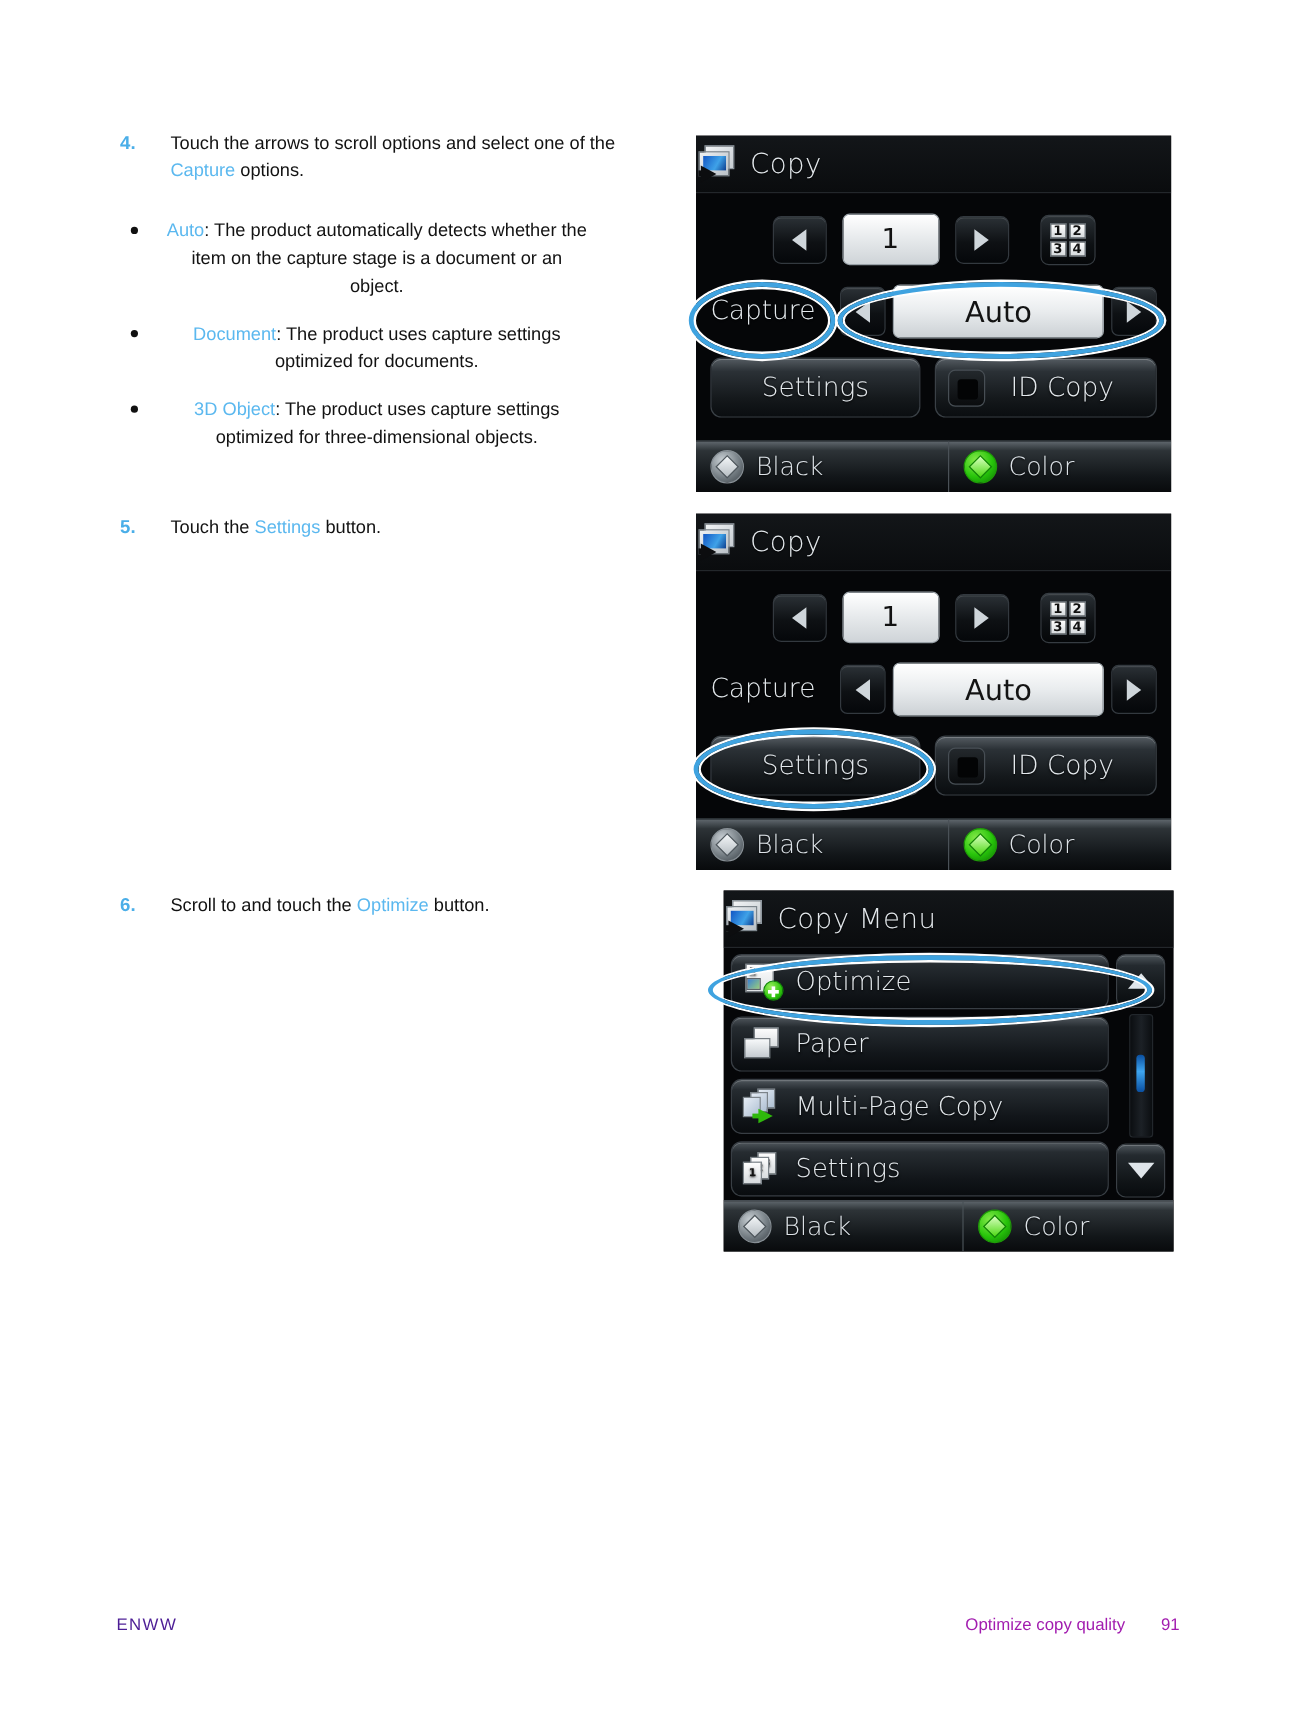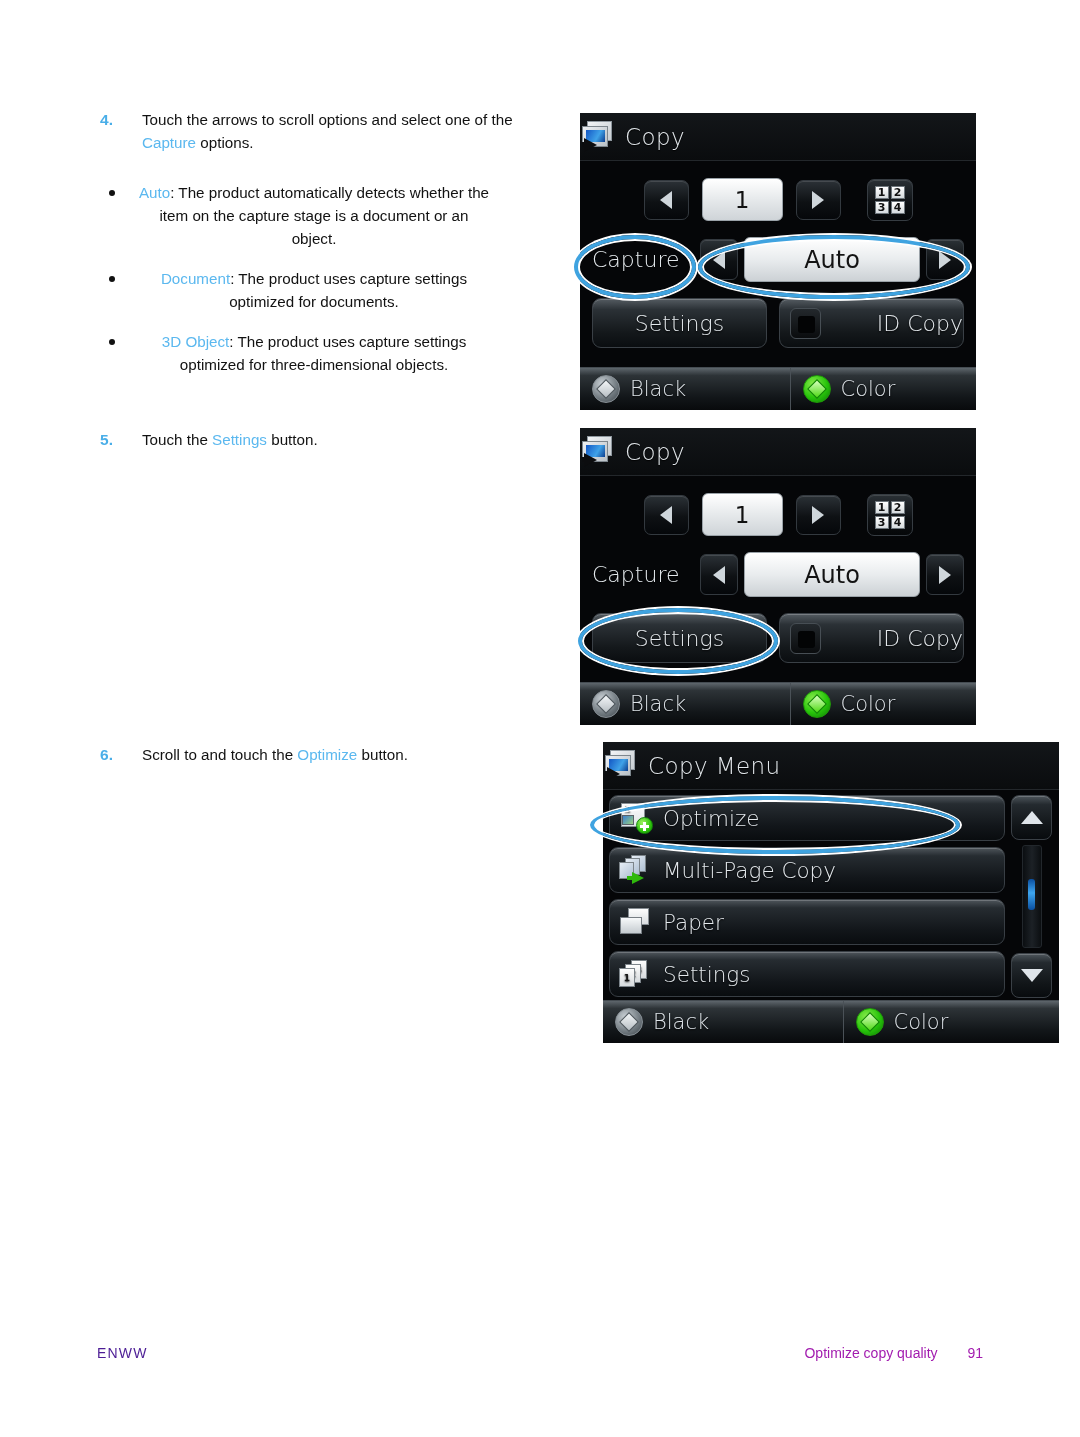--- a/index.html
+++ b/index.html
@@ -38,21 +38,21 @@
 
   
   .lcd {
     position:absolute;
     background:#050608;
     overflow:hidden;
     font-family:"DejaVu Sans", sans-serif;
   }
   #panel1 { left:580px; top:113px; width:396px; height:297px; }
   #panel2 { left:580px; top:428px; width:396px; height:297px; }
-  #panel3 { left:603px; top:742px; width:456px; height:301px; }
+  #panel3 { left:603px; top:742px; width:375px; height:301px; }
 
   .lcd-title {
     height:48px; display:flex; align-items:center; padding-left:2px;
     background:linear-gradient(180deg,#131619 0%,#0a0c0e 100%);
     border-bottom:1px solid #23272b;
   }
   .lcd-title .tlabel {
     color:#e3e8ec; font-size:23px; letter-spacing:.4px; margin-left:10px;
     font-weight:300; text-shadow:0 1px 1px #000;
   }
@@ -134,21 +134,21 @@
 
   
   .row-btns { display:flex; gap:12px; padding:16px 12px 0 12px; }
   .big-btn {
     flex:1; height:50px; border-radius:9px;
     background:linear-gradient(180deg,#545b61 0%,#2b3136 22%,#14181b 70%,#0a0d10 100%);
     border:1px solid #3a4046; display:flex; align-items:center; justify-content:center;
     color:#e4e9ed; font-size:22px; font-weight:300; text-shadow:0 1px 2px #000;
     box-shadow:inset 0 1px 0 rgba(255,255,255,.22);
   }
-  .big-btn.idc { justify-content:space-between; padding-left:10px; gap:21px; }
+  .big-btn.idc { justify-content:flex-start; padding-left:10px; gap:21px; }
   .idc-ico {
     width:31px; height:31px; border-radius:6px; flex:0 0 31px;
     background:linear-gradient(180deg,#23282c,#0a0c0e);
     border:1px solid #474e54; position:relative;
   }
   .idc-ico::after {
     content:""; position:absolute; left:7px; top:7px; width:17px; height:17px;
     background:#030405; border-radius:3px;
   }
 
@@ -455,37 +455,37 @@
     <div class="menu-list">
       <div class="menu-item">
         <div class="mi-ico ico-opt">
           <div class="sheet"></div>
             <div class="photo"></div>
             <div class="plus"></div>
         </div>
         <span>Optimize</span>
       </div>
       <div class="menu-item">
+        <div class="mi-ico ico-paper">
+          <div class="p1"></div>
+            <div class="p2"></div>
+        </div>
+        <span>Paper</span>
+      </div>
+      <div class="menu-item">
         <div class="mi-ico ico-multi">
           <div class="m m3"></div>
             <div class="m m2"></div>
             <div class="m m1"></div>
           <div class="gtail"></div>
             <div class="garr"></div>
         </div>
         <span>Multi-Page Copy</span>
       </div>
       <div class="menu-item">
-        <div class="mi-ico ico-paper">
-          <div class="p1"></div>
-            <div class="p2"></div>
-        </div>
-        <span>Paper</span>
-      </div>
-      <div class="menu-item">
         <div class="mi-ico ico-coll">
           <div class="c c3">3</div>
           <div class="c c2">2</div>
           <div class="c c1">1</div>
         </div>
         <span>Settings</span>
       </div>
     </div>
     <div class="scroll-col">
       <div class="sc-btn">

